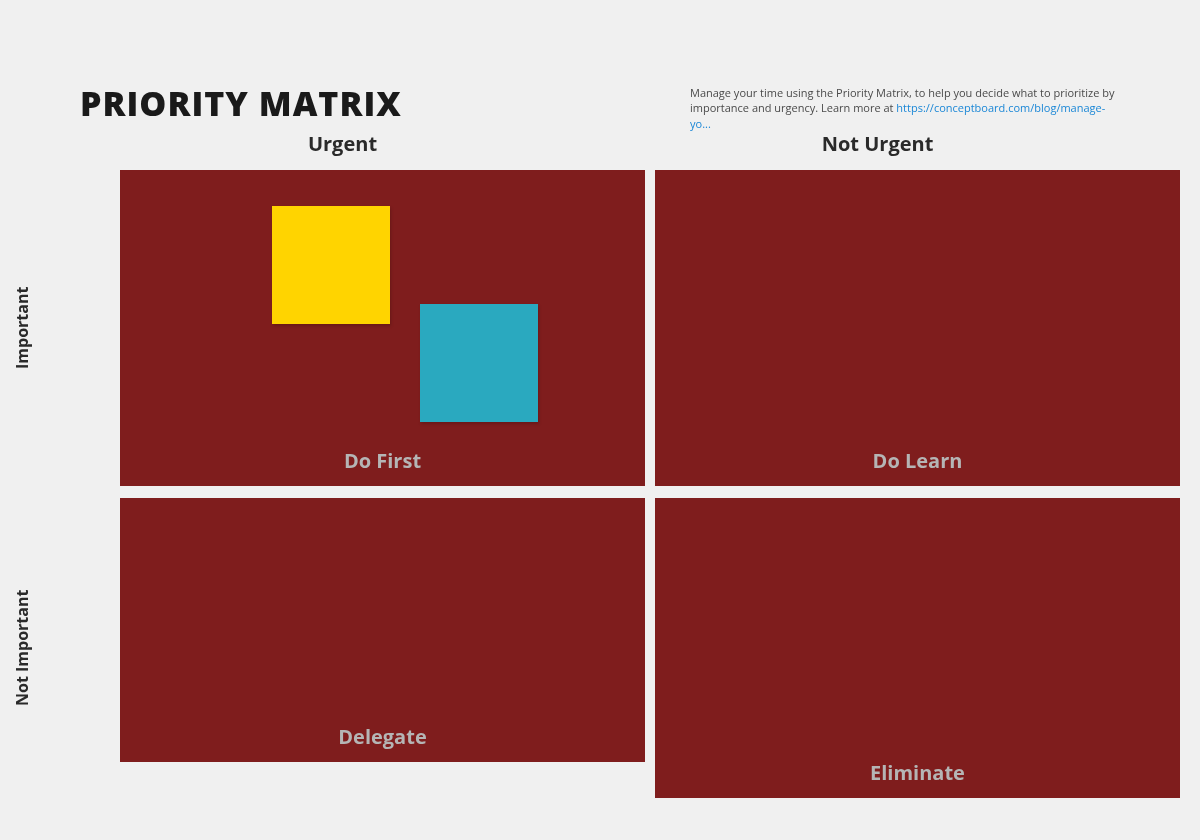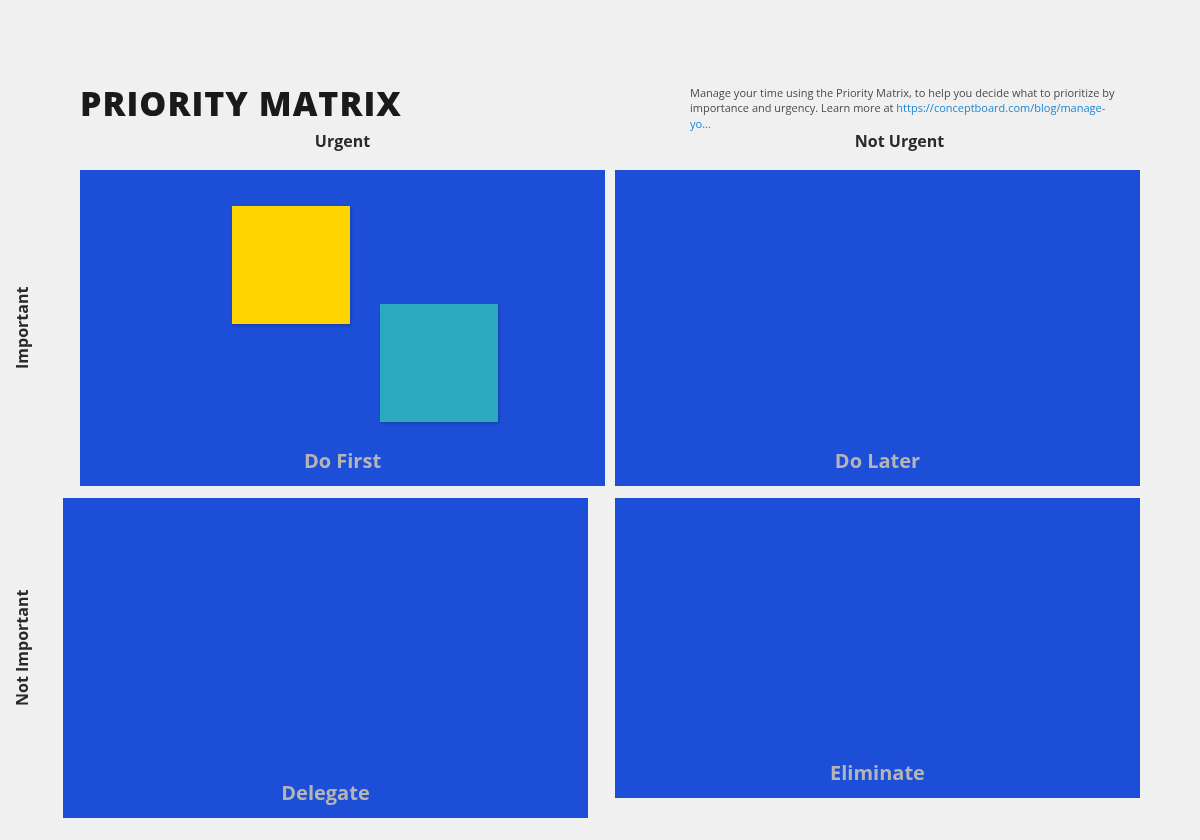--- a/index.html
+++ b/index.html
@@ -32,48 +32,49 @@
       color: #4a4a4a;
       text-align: left;
     }
     .description .link {
       color: #1b87d6;
       text-decoration: none;
     }
     .col-header {
       position: absolute;
       top: 130px;
-      font-size: 16px;
+      font-size: 20px;
       font-weight: 700;
       color: #2a2a2a;
     }
     .col-header.urgent { left: 80px; width: 525px; text-align: center; }
-    .col-header.noturgent { left: 637px; width: 525px; text-align: center; }
+    .col-header.noturgent { left: 615px; width: 525px; text-align: center; }
 
     .row-label {
       position: absolute;
       left: 14px;
       font-size: 16px;
       font-weight: 700;
       color: #2a2a2a;
       writing-mode: vertical-rl;
       transform: rotate(180deg);
       text-align: center;
     }
     .row-label.important { top: 170px; height: 316px; line-height: 1; padding: 0; }
     .row-label.notimportant { top: 498px; height: 300px; line-height: 1; }
 
     .quad {
       position: absolute;
-      background: #1d4ed8;
+      background: #7f1d1d;
       box-shadow: 0 0 0 1px rgba(0,0,0,0.00);
+      margin-left: 40px;
     }
     .q-tl { left: 80px;  top: 170px; width: 525px; height: 316px; }
     .q-tr { left: 615px; top: 170px; width: 525px; height: 316px; }
-    .q-bl { left: 63px;  top: 498px; width: 525px; height: 320px; }
+    .q-bl { left: 80px;  top: 498px; width: 525px; height: 264px; }
     .q-br { left: 615px; top: 498px; width: 525px; height: 300px; padding-left: 18px; }
 
     .quad-label {
       position: absolute;
       left: 0;
       right: 0;
       bottom: 12px;
       text-align: center;
       font-size: 20px;
       font-weight: 700;
@@ -114,21 +115,21 @@
 <div class="row-label important">Important</div>
 <div class="row-label notimportant">Not Important</div>
 
 <div class="quad q-tl">
   <div class="sticky yellow"></div>
   <div class="sticky teal"></div>
   <div class="quad-label">Do First</div>
 </div>
 
 <div class="quad q-tr">
-  <div class="quad-label">Do Later</div>
+  <div class="quad-label">Do Learn</div>
 </div>
 
 <div class="quad q-bl">
   <div class="quad-label">Delegate</div>
 </div>
 
 <div class="quad q-br">
   <div class="quad-label">Eliminate</div>
 </div>
 

